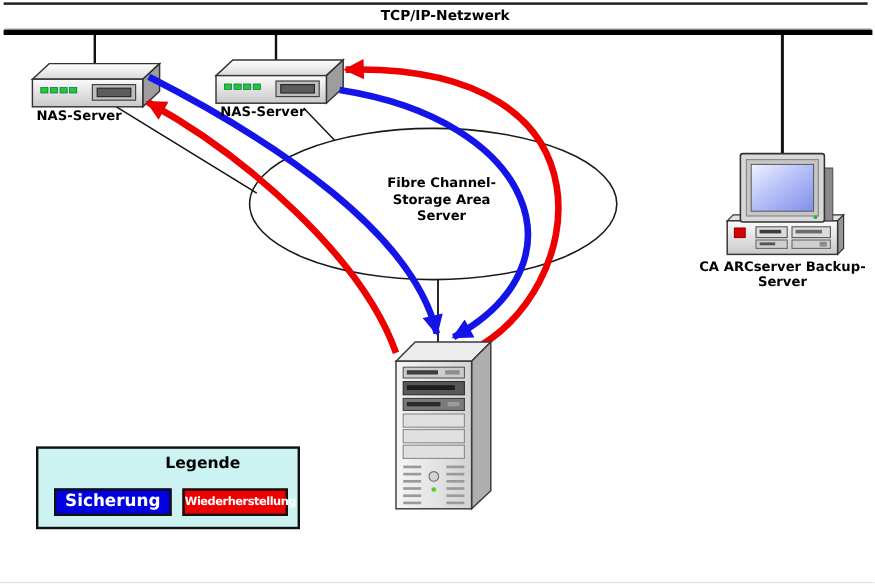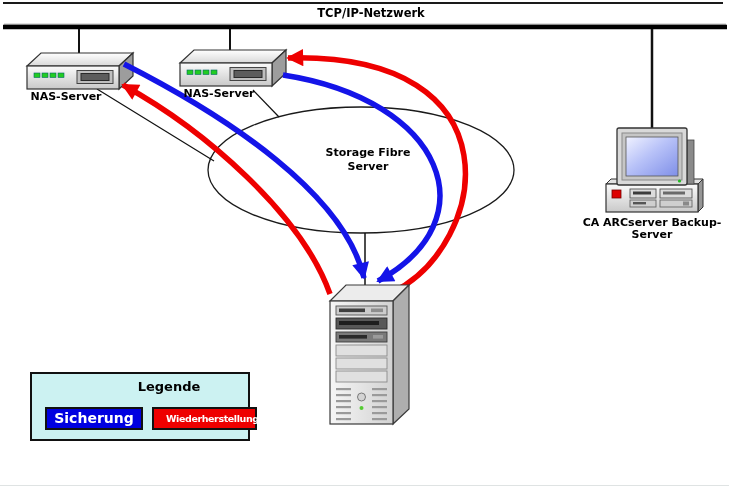--- a/index.html
+++ b/index.html
@@ -26,21 +26,21 @@
   #legend-title{
     position:absolute;left:0;top:5px;width:100%;text-align:center;
     font-size:13px;font-weight:700;color:#000;margin-left:29px;
   }
   .chip{
     position:absolute;top:33px;height:23px;box-sizing:border-box;
     border:2px solid #111;color:#fff;font-weight:700;
     text-align:center;line-height:19px;
   }
   #chip-backup{left:13px;width:98px;background:#0000e0;font-size:14px;}
-  #chip-restore{left:120px;width:105px;background:#ee0000;font-size:9.5px;letter-spacing:-0.4px;padding-left:12px;}
+  #chip-restore{left:120px;width:88px;background:#ee0000;font-size:9.5px;letter-spacing:-0.4px;}
   .border-top{position:absolute;left:3px;top:2px;width:720px;height:2px;background:#1a1a1a;}
   .border-bottom{position:absolute;left:0px;top:485px;width:729px;height:1px;background:#dfe3e3;}
 </style>
 </head>
 <body>
 
 <div id="stage">
 
   <div class="border-top"></div>
   <div class="border-bottom"></div>
@@ -166,21 +166,22 @@
     </g>
 
     <path d="M 124,64 C 230,118 345,195 364,278" fill="none" stroke="#1414e8" stroke-width="5.5" marker-end="url(#arrowBlue)"></path>
     <path d="M 283,75 C 445,100 490,220 378,281" fill="none" stroke="#1414e8" stroke-width="5.5" marker-end="url(#arrowBlue)"></path>
   </svg>
 
   <div class="lbl" id="net-title">TCP/IP-Netzwerk</div>
   <div class="lbl" id="nas1-label">NAS-Server</div>
   <div class="lbl" id="nas2-label">NAS-Server</div>
   <div class="lbl" id="san-label">
-    <div>Storage Fibre</div>
+    <div>Fibre Channel-</div>
+    <div>Storage Area</div>
     <div>Server</div>
   </div>
   <div class="lbl" id="backup-label">
     <div>CA ARCserver Backup-</div>
     <div>Server</div>
   </div>
   <div class="lbl" id="tape-label">
   </div>
 
   <div id="legend">

